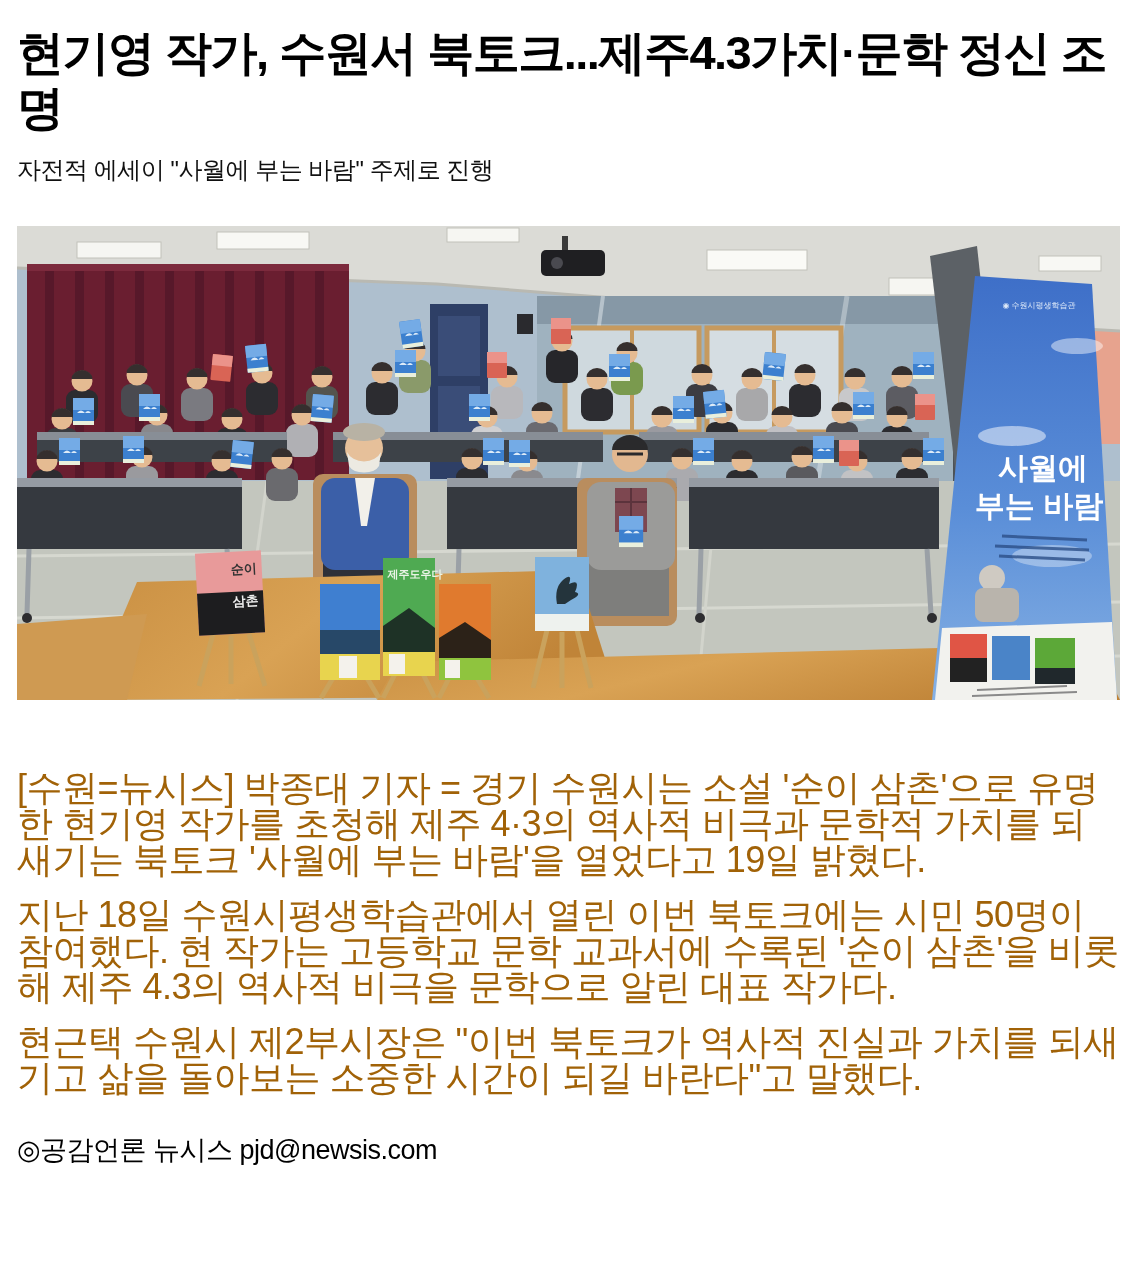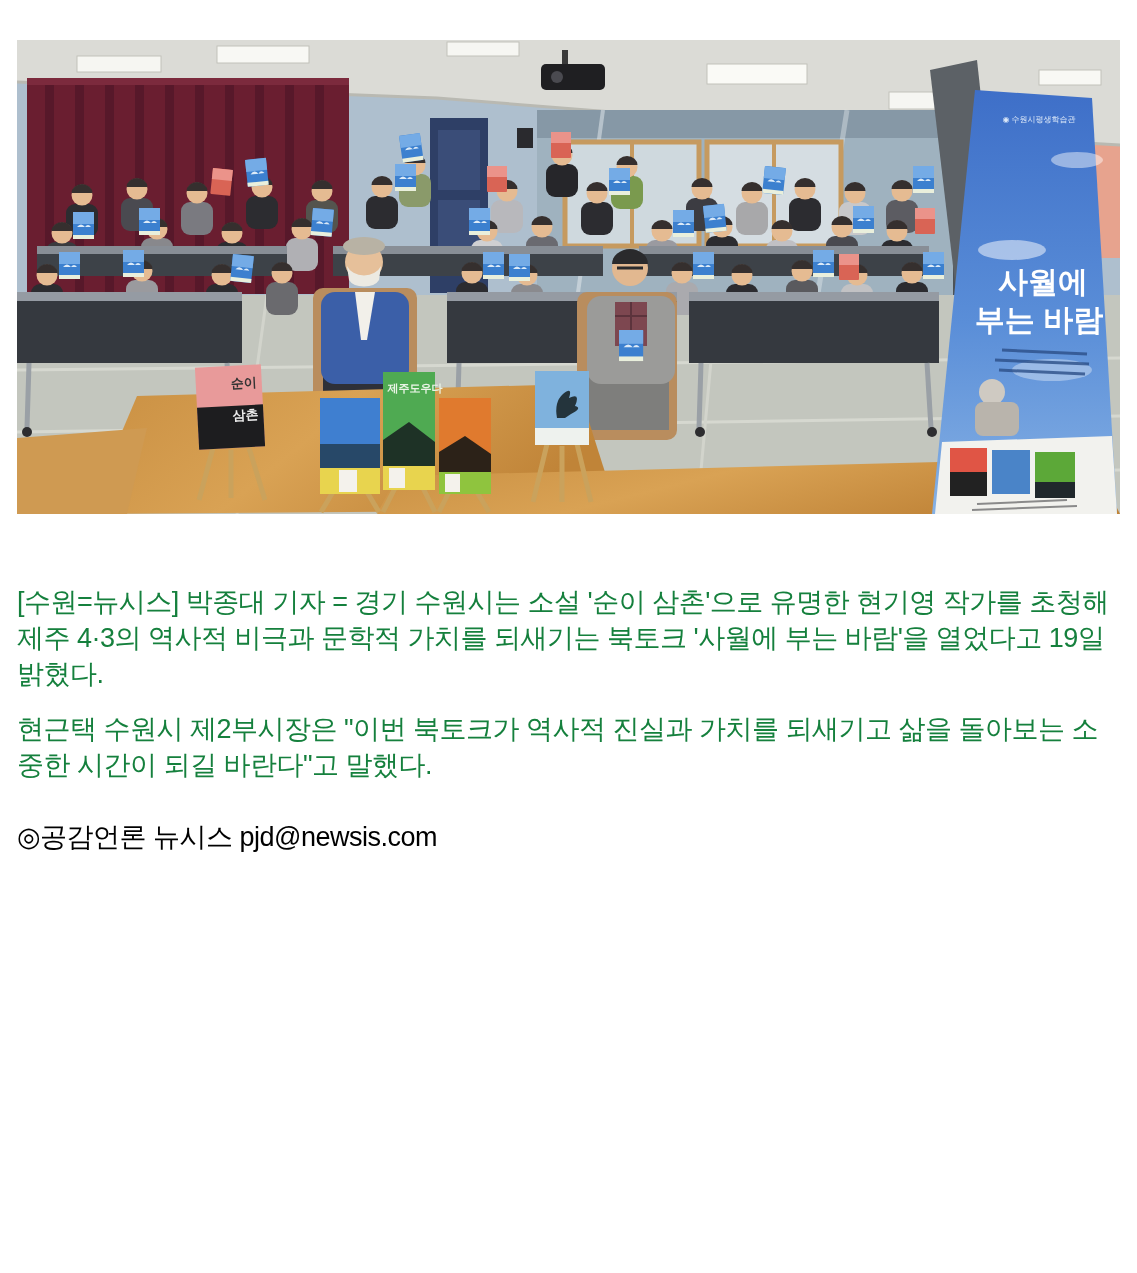--- a/index.html
+++ b/index.html
@@ -10,33 +10,35 @@
     margin:26px 0 0 0;color:#000;
   }
   .subhead{
     font-size:24px;font-weight:400;letter-spacing:-0.5px;
     margin:18px 0 0 0;color:#111;
   }
   figure.photo{margin:40px 0 0 0;line-height:0;}
   figure.photo svg{display:block;}
   .body-text{margin-top:70px;}
   .body-text p{
-    font-size:27px;line-height:36px;letter-spacing:-0.5px;
-    margin:0 0 19px 0;color:#15803d;
+    font-size:36px;line-height:36px;letter-spacing:-0.5px;
+    margin:0 0 19px 0;color:#a16207;
   }
   .press-footer{
     font-size:27px;letter-spacing:-0.5px;margin:36px 0 12px 0;color:#000;
   }
 </style>
 </head>
 <body>
 
 <div class="page">
 
-
+  <h1 class="headline">현기영 작가, 수원서 북토크...제주4.3가치·문학 정신 조명</h1>
+
+  <div class="subhead">자전적 에세이 ''사월에 부는 바람'' 주제로 진행</div>
 
   <figure class="photo">
     <svg width="1103" height="474" viewBox="0 0 1103 474">
       <defs>
         <g id="pp">
           <rect x="-16" y="6" width="32" height="33" rx="9" fill="currentColor"></rect>
           <circle cx="0" cy="-3" r="10.5" fill="#e5bb92"></circle>
           <path d="M-10.5,-5 a10.5,9 0 0,1 21,0 z" fill="#352f2e"></path>
         </g>
         <g id="bb">
@@ -337,18 +339,19 @@
         <g stroke="#8a8a8a" stroke-width="2">
           <line x1="960" y1="464" x2="1050" y2="460"></line>
           <line x1="955" y1="470" x2="1060" y2="466"></line>
         </g>
       </g>
     </svg>
   </figure>
 
   <section class="body-text">
     <p>[수원=뉴시스] 박종대 기자 = 경기 수원시는 소설 '순이 삼촌'으로 유명한 현기영 작가를 초청해 제주 4·3의 역사적 비극과 문학적 가치를 되새기는 북토크 '사월에 부는 바람'을 열었다고 19일 밝혔다.</p>
+    <p>지난 18일 수원시평생학습관에서 열린 이번 북토크에는 시민 50명이 참여했다. 현 작가는 고등학교 문학 교과서에 수록된 '순이 삼촌'을 비롯해 제주 4.3의 역사적 비극을 문학으로 알린 대표 작가다.</p>
     <p>현근택 수원시 제2부시장은 "이번 북토크가 역사적 진실과 가치를 되새기고 삶을 돌아보는 소중한 시간이 되길 바란다"고 말했다.</p>
   </section>
 
   <div class="press-footer">◎공감언론 뉴시스 pjd@newsis.com</div>
 
 </div>
 
 </body></html>

